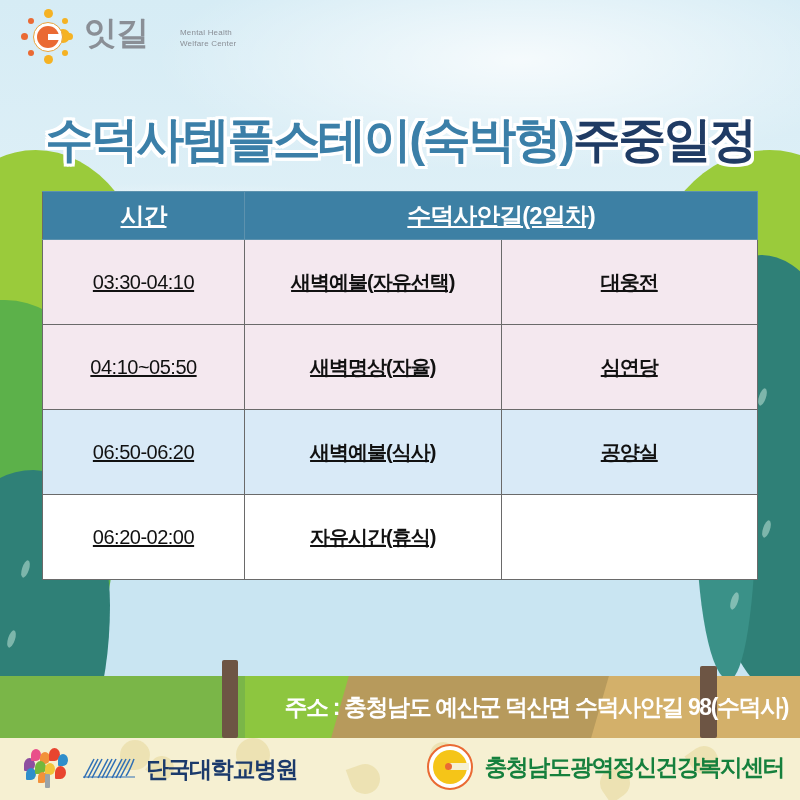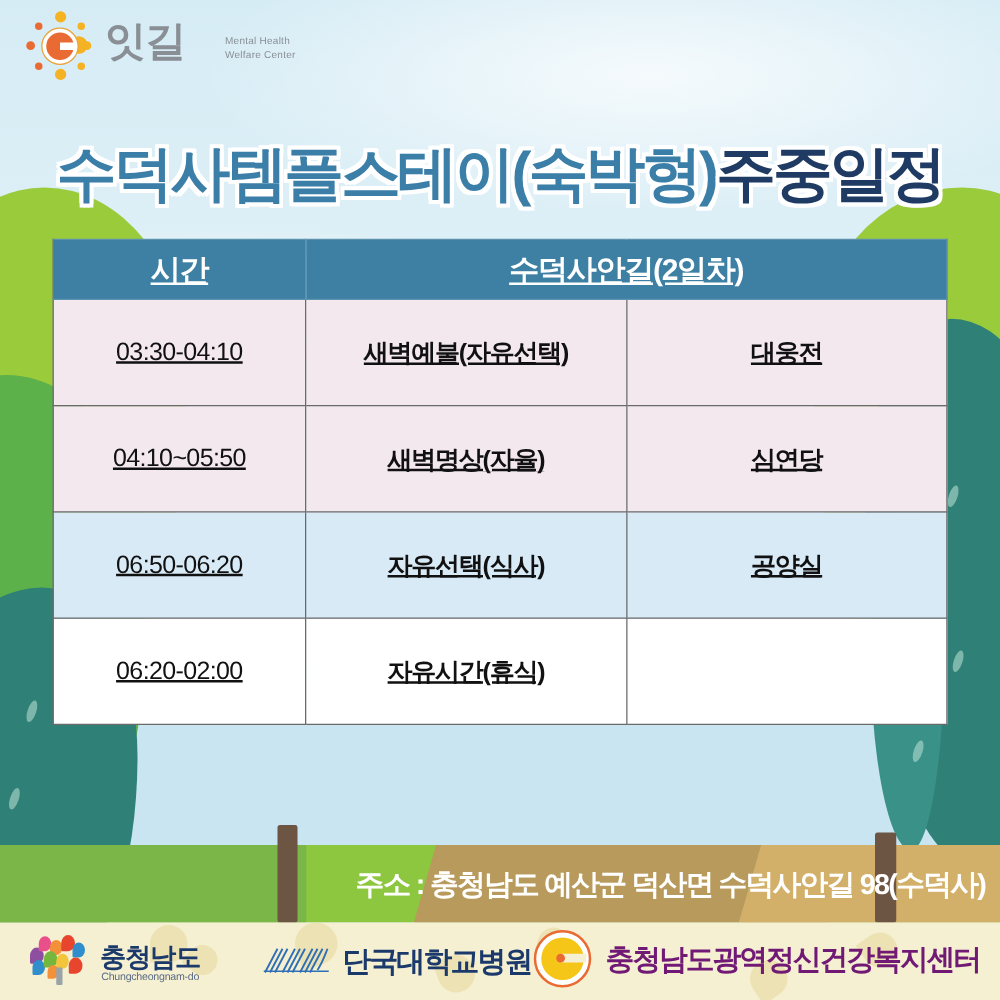--- a/index.html
+++ b/index.html
@@ -328,21 +328,21 @@
     width: 20px; height: 7px; background: #f6f0d2;
   }
   .cmark .o2::before {
     content: "";
     position: absolute; left: 12px; top: 13px;
     width: 7px; height: 7px; border-radius: 50%;
     background: #ea6a33; z-index: 2;
   }
   .rt-lines { position: relative; }
   .rt-main {
-    font-size: 23px; font-weight: 700; color: #701a75;
+    font-size: 23px; font-weight: 700; color: #15803d;
     letter-spacing: -1.6px; line-height: 1.15; text-align: right;
   }
   .rt-sub-wrap {
     display: flex; align-items: center; justify-content: flex-end; gap: 7px; margin-top: 2px;
   }
   .rt-rule { width: 88px; height: 2px; background: #6a7a92; }
   .rt-sub {
     font-size: 16px; font-weight: 700; color: #1b3a6b; letter-spacing: -1.1px;
   }
 </style>
@@ -418,21 +418,21 @@
         <td style="width:369px;">새벽예불(자유선택)</td>
         <td>대웅전</td>
       </tr>
       <tr class="row-pink">
         <td class="time">04:10~05:50</td>
         <td>새벽명상(자율)</td>
         <td>심연당</td>
       </tr>
       <tr class="row-blue">
         <td class="time">06:50-06:20</td>
-        <td>자유선택(식사)</td>
+        <td>새벽예불(식사)</td>
         <td>공양실</td>
       </tr>
       <tr class="row-white">
         <td class="time">06:20-02:00</td>
         <td>자유시간(휴식)</td>
         <td></td>
       </tr>
     </tbody>
   </table>
 
@@ -453,24 +453,20 @@
         <div class="cn-dot" style="left:7px;  top:1px;  width:10px; height:12px; background:#e94f8a;"></div>
         <div class="cn-dot" style="left:16px; top:4px;  width:10px; height:12px; background:#f2913a;"></div>
         <div class="cn-dot" style="left:25px; top:0px;  width:11px; height:13px; background:#e8452f;"></div>
         <div class="cn-dot" style="left:34px; top:6px;  width:10px; height:12px; background:#2f8ecb;"></div>
         <div class="cn-dot" style="left:2px;  top:20px; width:10px; height:12px; background:#2f8ecb;"></div>
         <div class="cn-dot" style="left:11px; top:13px; width:11px; height:13px; background:#74b73c;"></div>
         <div class="cn-dot" style="left:21px; top:15px; width:10px; height:12px; background:#f2c53a;"></div>
         <div class="cn-dot" style="left:31px; top:18px; width:11px; height:13px; background:#e8452f;"></div>
         <div class="cn-dot" style="left:14px; top:24px; width:9px;  height:11px; background:#f2913a;"></div>
         <div class="cn-trunk"></div>
-      </div>
-      <div class="cn-text">
-        <div class="cn-ko">충청남도</div>
-        <div class="cn-en">Chungcheongnam-do</div>
       </div>
       <div class="dku-mark">
         <svg width="54" height="26" viewBox="0 0 54 26" aria-hidden="true">
           <g stroke="#2f6fb5" stroke-width="1.5" fill="none">
             <path d="M2 22 L12 3"></path>
               <path d="M6 22 L16 3"></path>
               <path d="M10 22 L20 3"></path>
             <path d="M16 22 L26 3"></path>
               <path d="M20 22 L30 3"></path>
               <path d="M24 22 L34 3"></path>

